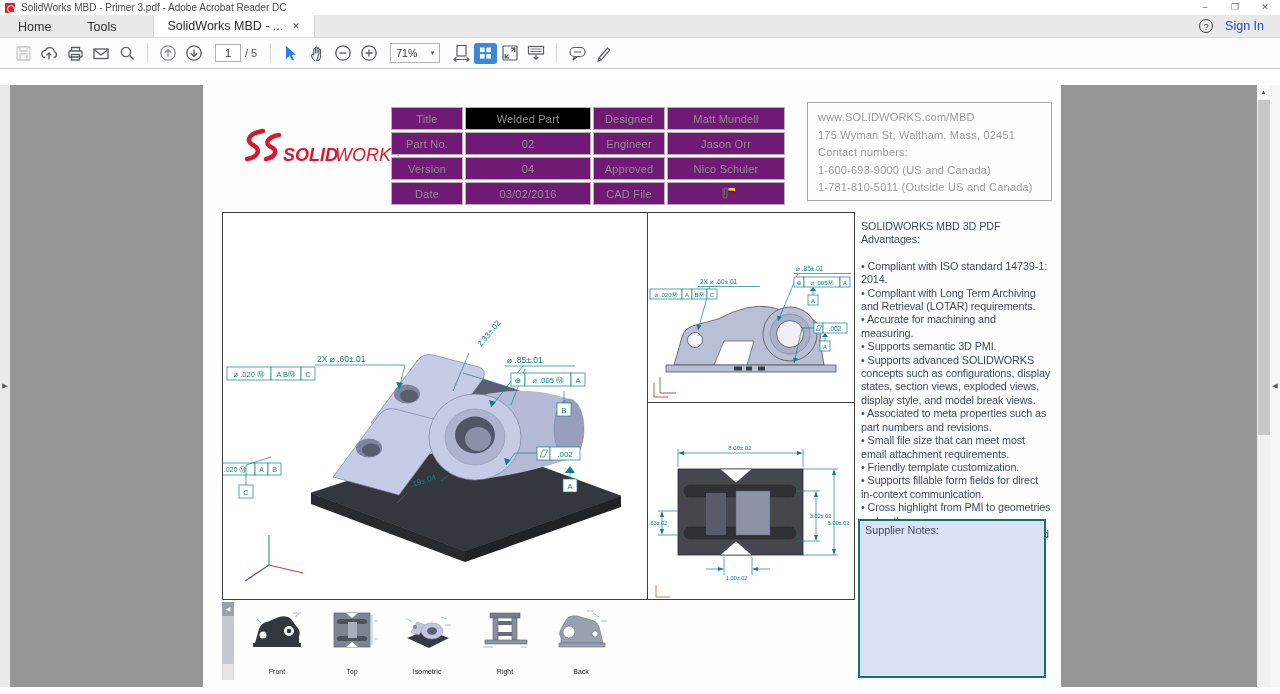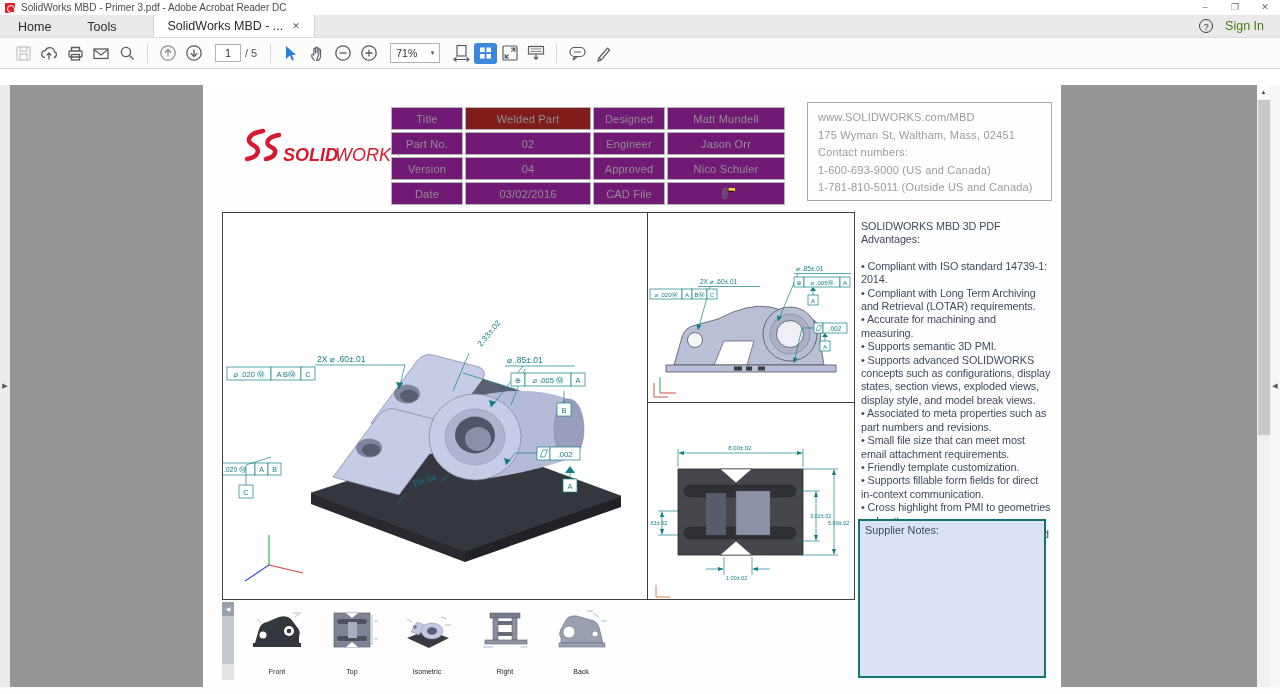--- a/index.html
+++ b/index.html
@@ -19,21 +19,21 @@
   .menubar{height:15px;display:flex;gap:15px;padding-left:8px;align-items:center;background:#fff}
   .menuitem{font-size:11px;color:#222}
 
   
   .tabbar{height:23px;background:#e9e9e9;display:flex;align-items:stretch;border-bottom:1px solid #dcdcdc}
   .tab{display:flex;align-items:center;padding:12px 18px;font-size:12.5px;color:#2b2b2b}
   .tab.doc{background:#fff;border-left:1px solid #d2d2d2;border-right:1px solid #d2d2d2;gap:9px;margin-left:18px;padding:0 14px}
   .tabclose{font-size:9px;color:#555}
   .tabright{margin-left:auto;display:flex;align-items:center;gap:12px;padding-right:16px}
   .helpcirc{width:14px;height:14px;border:1px solid #3c3c3c;border-radius:50%;font-size:9.5px;color:#3c3c3c;display:flex;align-items:center;justify-content:center}
-  .signin{font-size:12.5px;color:#4d7c0f}
+  .signin{font-size:12.5px;color:#1d4ed8}
 
   
   .toolbar{height:31px;background:#fcfcfc;border-bottom:1px solid #cecece;display:flex;align-items:center;padding-left:10px}
   .tbtn{width:26px;height:24px;display:flex;align-items:center;justify-content:center}
   .tbtn svg{display:block}
   .tdiv{width:1px;height:20px;background:#d8d8d8;margin:0 7px}
   .pageinput{width:26px;height:18px;border:1px solid #b3b3b3;font-size:11px;text-align:center;color:#333;margin:0 4px 0 8px;font-family:"Liberation Sans",sans-serif}
   .pagetotal{font-size:11px;color:#555;margin-right:6px}
   .zoombox{width:50px;height:20px;border:1px solid #b3b3b3;background:#fff;display:flex;align-items:center;justify-content:space-between;padding:0 5px;margin:0 8px}
   .zoombox span{font-size:10.5px;color:#333}
@@ -51,21 +51,21 @@
 
   
   .page{position:absolute;left:203px;top:85px;width:858px;height:602px;background:#fefefe}
 
   
   .logo{left:36px;top:40px;width:160px;height:52px}
 
   
   .tblock{left:188px;top:22px;display:grid;grid-template-columns:72px 126px 72px 118px;grid-auto-rows:23px;gap:2px}
   .tcell{border:1px solid #b3b3b3;background:#701a75;display:flex;align-items:center;justify-content:center;font-size:11px;color:#8f8f8f;letter-spacing:.2px}
-  .tcell.hl{background:#7f1d1d}
+  .tcell.hl{background:#000000}
 
   
   .contact{left:604px;top:17px;width:245px;height:99px;border:1px solid #a8a8a8;padding:6px 10px}
   .contact div{font-size:11px;color:#9a9a9a;line-height:17.5px;letter-spacing:.2px}
 
   
   .vframe{position:absolute;border:1px solid #3f3f3f;background:#fff;overflow:hidden}
   .fmain{left:19px;top:127px;width:426px;height:388px}
   .fside{left:444px;top:127px;width:208px;height:191px}
   .ftop{left:444px;top:317px;width:208px;height:198px}

